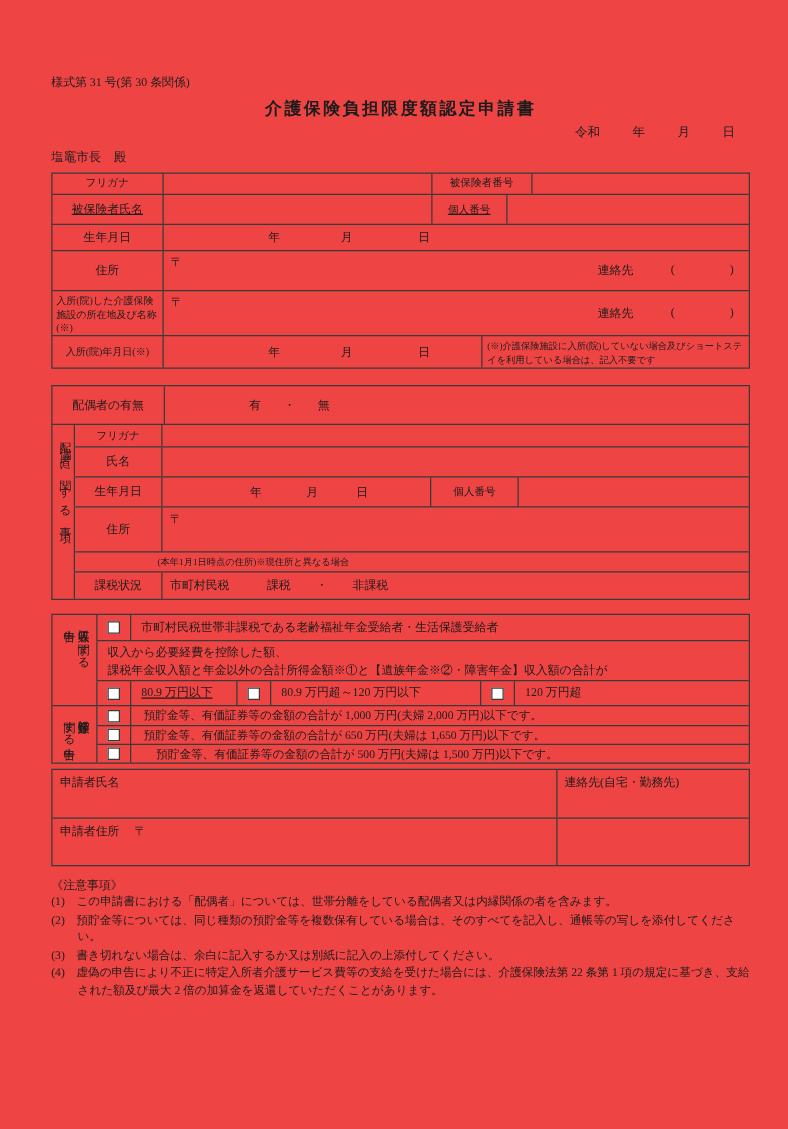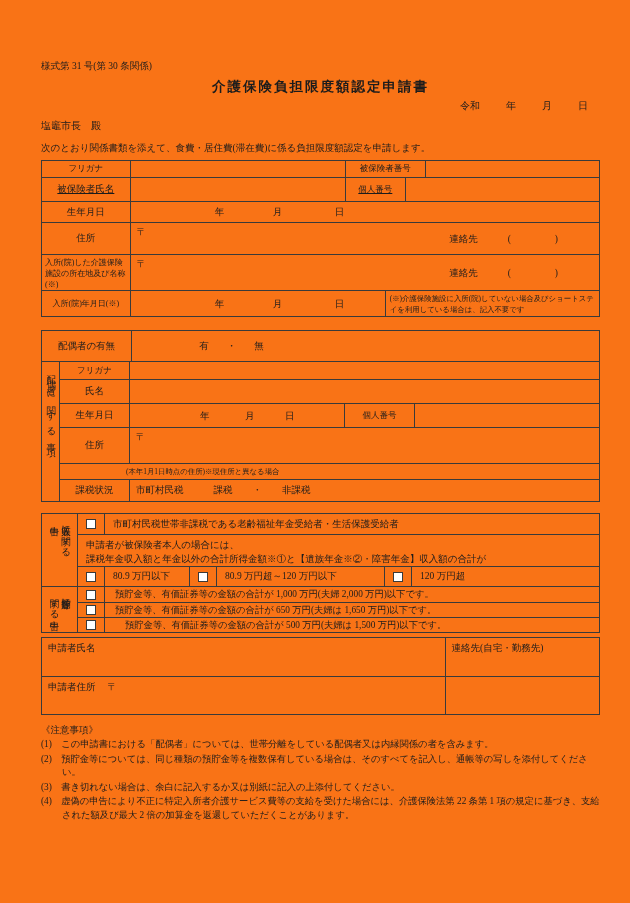--- a/index.html
+++ b/index.html
@@ -1,21 +1,21 @@
 <!DOCTYPE html>
 <html><head>
 <meta charset="utf-8">
 <style>
   :root{
     --border:#3a3a3a;
     --text:#1c1c1c;
   }
   html,body{margin:0;padding:0;background:#e8e8e8;}
   .page{
-    width:630px;height:903px;background:#f97316;position:relative;
+    width:630px;height:903px;background:#ef4444;position:relative;
     font-family:"Liberation Serif","DejaVu Serif",serif;
     color:var(--text);overflow:hidden;margin:0 auto;
   }
   .content{position:absolute;left:41px;top:60px;width:559px;}
   .form-no{font-size:9.5px;}
   .title{font-size:13.5px;text-align:center;letter-spacing:2px;margin-top:5px;font-weight:600;}
   .date-line{display:flex;justify-content:flex-end;font-size:10px;margin-top:3px;padding-right:12px;}
   .date-line span{margin-left:26px;}
   .date-line span:first-child{margin-left:0;}
   .addressee{font-size:10px;margin-top:6px;}
@@ -31,21 +31,21 @@
   .td.center{justify-content:center;}
   .td.top{align-items:flex-start;}
   .label-c{justify-content:center;text-align:center;}
   .cells{display:flex;padding:0;}
   .digit-cell{flex:1;border-left:1px solid var(--border);box-sizing:border-box;}
   .digit-cell:first-child{border-left:none;}
   .ymd{position:absolute;top:50%;transform:translateY(-50%);}
   .y1{left:84px;} .m1{left:142px;} .d1{left:204px;}
   .y2{left:70px;} .m2{left:115px;} .d2{left:155px;}
   .postal{position:absolute;left:6px;top:3px;font-size:9.5px;}
-  .contact{position:absolute;right:41px;top:50%;transform:translateY(-50%);display:flex;align-items:center;font-size:9.5px;justify-content:center;}
+  .contact{position:absolute;right:12px;top:50%;transform:translateY(-50%);display:flex;align-items:center;font-size:9.5px;justify-content:center;}
   .contact .p-open{margin-left:30px;}
   .contact .p-close{margin-left:44px;}
   .small{font-size:8px;line-height:11px;}
   .tiny{font-size:7.4px;line-height:11px;}
   .vtext{writing-mode:vertical-rl;text-orientation:upright;font-size:9.5px;line-height:1;}
   .cb{width:8px;height:8px;border:1px solid var(--border);display:inline-block;background:#fff;}
   .cb-cell{justify-content:center;}
 
   
   .vcol{width:19px;box-sizing:border-box;display:flex;justify-content:center;padding-top:6px;}
@@ -73,21 +73,20 @@
 
     <div class="form-no">様式第 31 号(第 30 条関係)</div>
     <div class="title">介護保険負担限度額認定申請書</div>
     <div class="date-line">
       <span>令和</span>
       <span>年</span>
       <span>月</span>
       <span>日</span>
     </div>
     <div class="addressee">塩竈市長　殿</div>
-    <div class="intro">次のとおり関係書類を添えて、食費・居住費(滞在費)に係る負担限度額認定を申請します。</div>
 
     <div class="tbl" style="margin-top:5px;">
       <div class="tr" style="height:16px;">
         <div class="td nobl label-c" style="width:88px;font-size:8.5px;">フリガナ</div>
         <div class="td" style="width:216px;"></div>
         <div class="td label-c" style="width:80px;font-size:8.5px;">被保険者番号</div>
         <div class="td cells" style="width:175px;">
             <div class="digit-cell"></div>
             <div class="digit-cell"></div>
             <div class="digit-cell"></div>
@@ -235,29 +234,29 @@
         </div>
         <div class="rows">
           <div class="tr" style="height:20px;">
             <div class="td cb-cell" style="width:27px;">
                 <span class="cb"></span>
               </div>
             <div class="td" style="width:495px;padding-left:8px;">市町村民税世帯非課税である老齢福祉年金受給者・生活保護受給者</div>
           </div>
           <div class="tr" style="height:32px;">
             <div class="td merged" style="width:522px;">
-              <div>申請者が被保険者本人の場合には、</div>
+              <div>収入から必要経費を控除した額、</div>
               <div>課税年金収入額と年金以外の合計所得金額※①と【遺族年金※②・障害年金】収入額の合計が</div>
             </div>
           </div>
           <div class="tr" style="height:20px;">
             <div class="td cb-cell" style="width:27px;">
                 <span class="cb"></span>
               </div>
-            <div class="td" style="width:85px;padding-left:8px;">80.9 万円以下</div>
+            <div class="td" style="width:85px;padding-left:8px;text-decoration:underline;">80.9 万円以下</div>
             <div class="td cb-cell" style="width:27px;">
                 <span class="cb"></span>
               </div>
             <div class="td" style="width:168px;padding-left:8px;">80.9 万円超～120 万円以下</div>
             <div class="td cb-cell" style="width:27px;">
                 <span class="cb"></span>
               </div>
             <div class="td" style="width:188px;padding-left:8px;">120 万円超</div>
           </div>
         </div>

